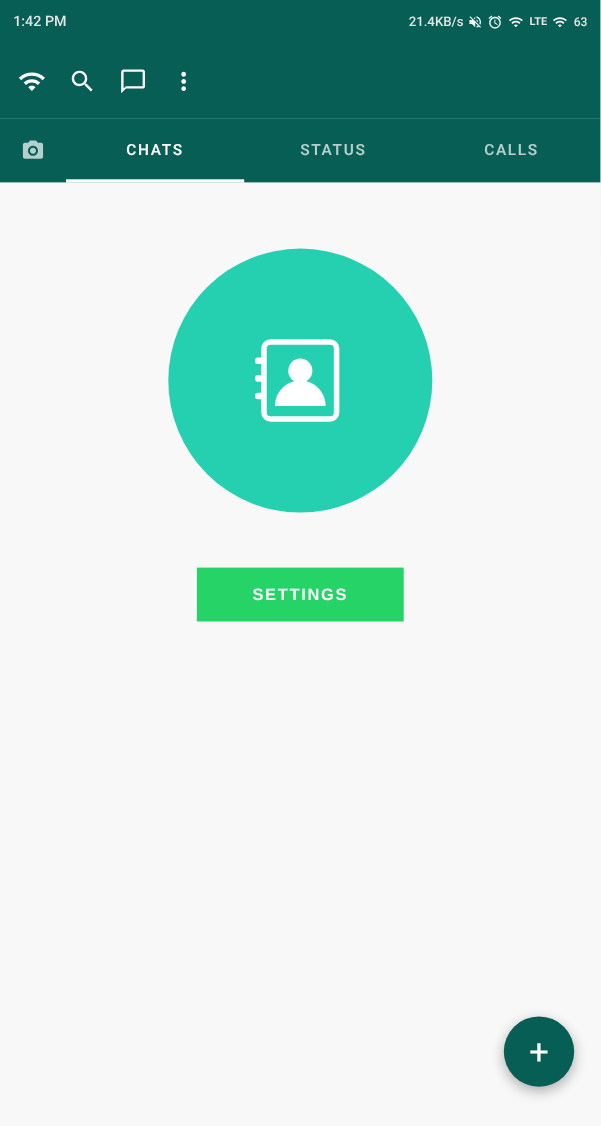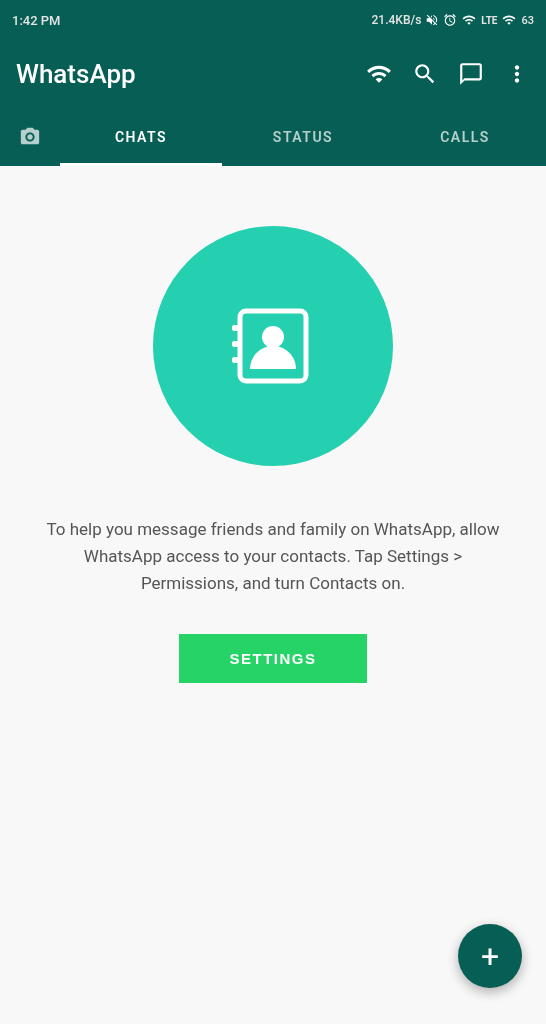--- a/index.html
+++ b/index.html
@@ -201,21 +201,20 @@
         <path d="M1 9l2 2c4.97-4.97 13.03-4.97 18 0l2-2C16.93 2.93 7.08 2.93 1 9zm8 8l3 3 3-3c-1.65-1.66-4.34-1.66-6 0zm-4-4l2 2c2.76-2.76 7.24-2.76 10 0l2-2C15.14 9.14 8.87 9.14 5 13z"></path>
       </svg>
 
     <span style="font-size:11px;">
       <span>63</span>
     </span>
   </div>
 </div>
 
 <div class="app-bar">
-  <span class="app-bar-title">WhatsApp</span>
   <div class="app-bar-icons">
 
     <span class="app-bar-icon">
       <svg width="26" height="26" viewBox="0 0 24 24" fill="white">
           <path d="M1 9l2 2c4.97-4.97 13.03-4.97 18 0l2-2C16.93 2.93 7.08 2.93 1 9zm8 8l3 3 3-3c-1.65-1.66-4.34-1.66-6 0zm-4-4l2 2c2.76-2.76 7.24-2.76 10 0l2-2C15.14 9.14 8.87 9.14 5 13z"></path>
         </svg>
     </span>
 
     <span class="app-bar-icon">
       <svg width="26" height="26" viewBox="0 0 24 24" fill="white">
@@ -263,20 +262,19 @@
 
       <rect x="14" y="34" width="8" height="6" rx="2" fill="white"></rect>
       <rect x="14" y="50" width="8" height="6" rx="2" fill="white"></rect>
       <rect x="14" y="66" width="8" height="6" rx="2" fill="white"></rect>
 
       <circle cx="55" cy="46" r="11" fill="white"></circle>
       <path d="M32 78c0-12.7 10.3-23 23-23h0c12.7 0 23 10.3 23 23" fill="white"></path>
     </svg>
   </div>
 
-  <p class="description-text">To help you message friends and family on WhatsApp, allow WhatsApp access to your contacts. Tap Settings &gt; Permissions, and turn Contacts on.</p>
 
   <button class="settings-button">SETTINGS</button>
 </div>
 
 <div class="fab">
   <span>+</span>
 </div>
 
 </body></html>

